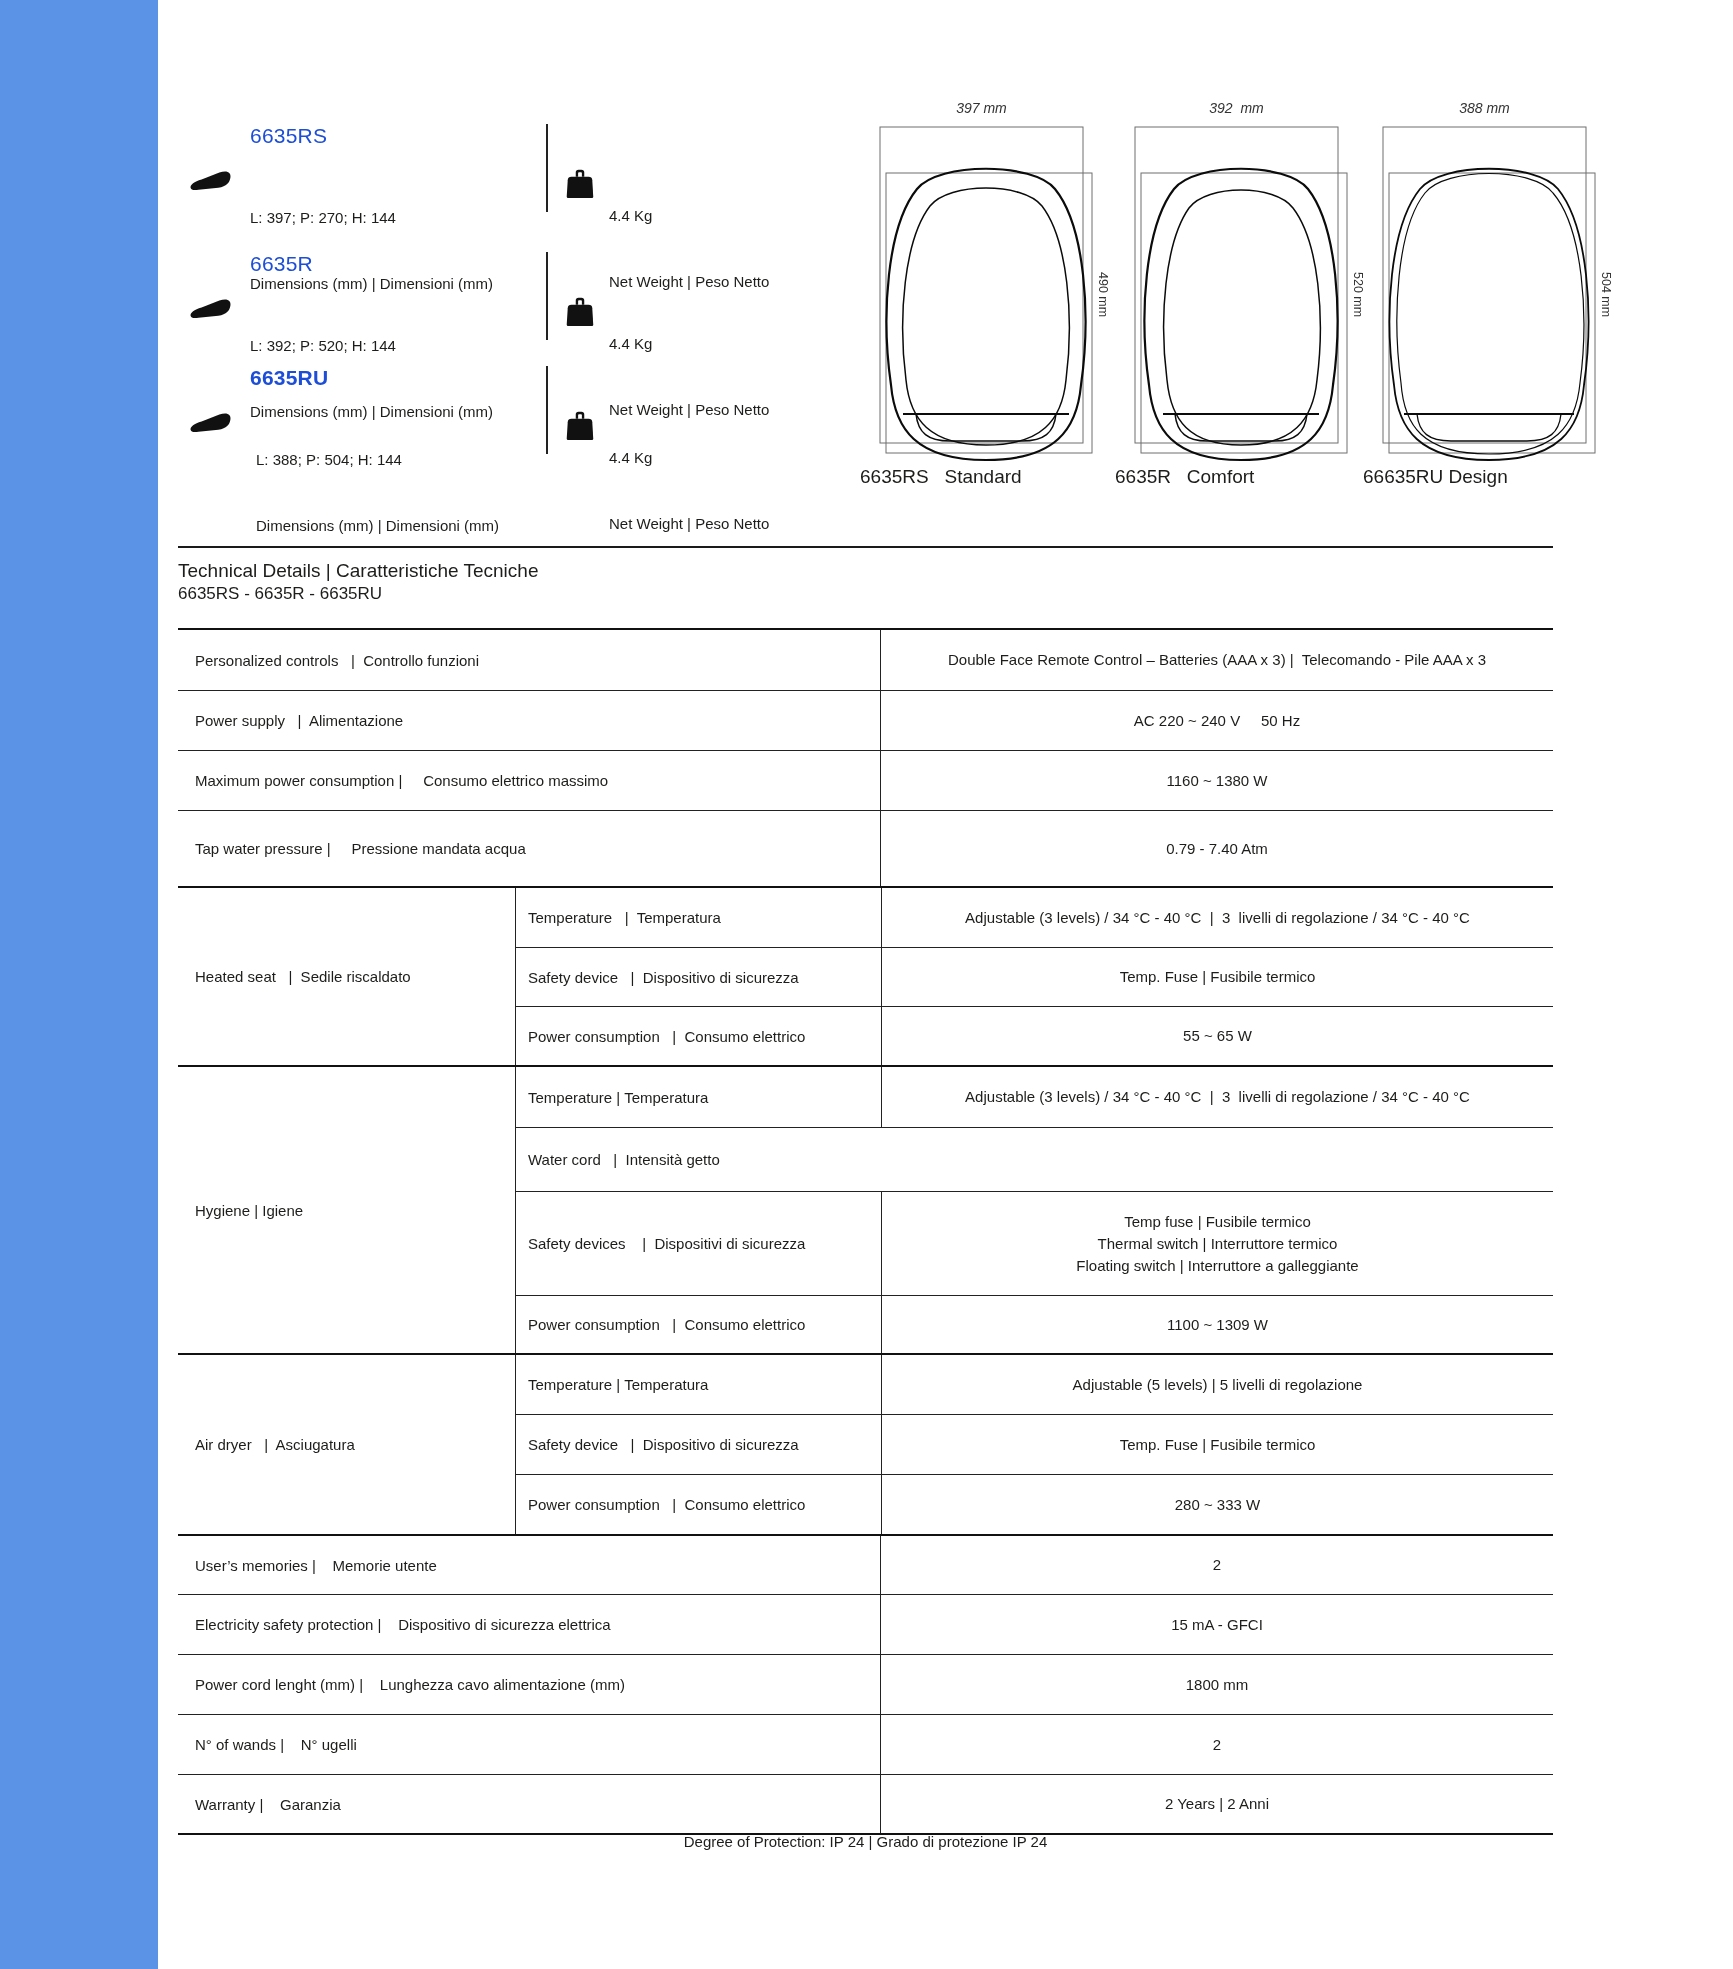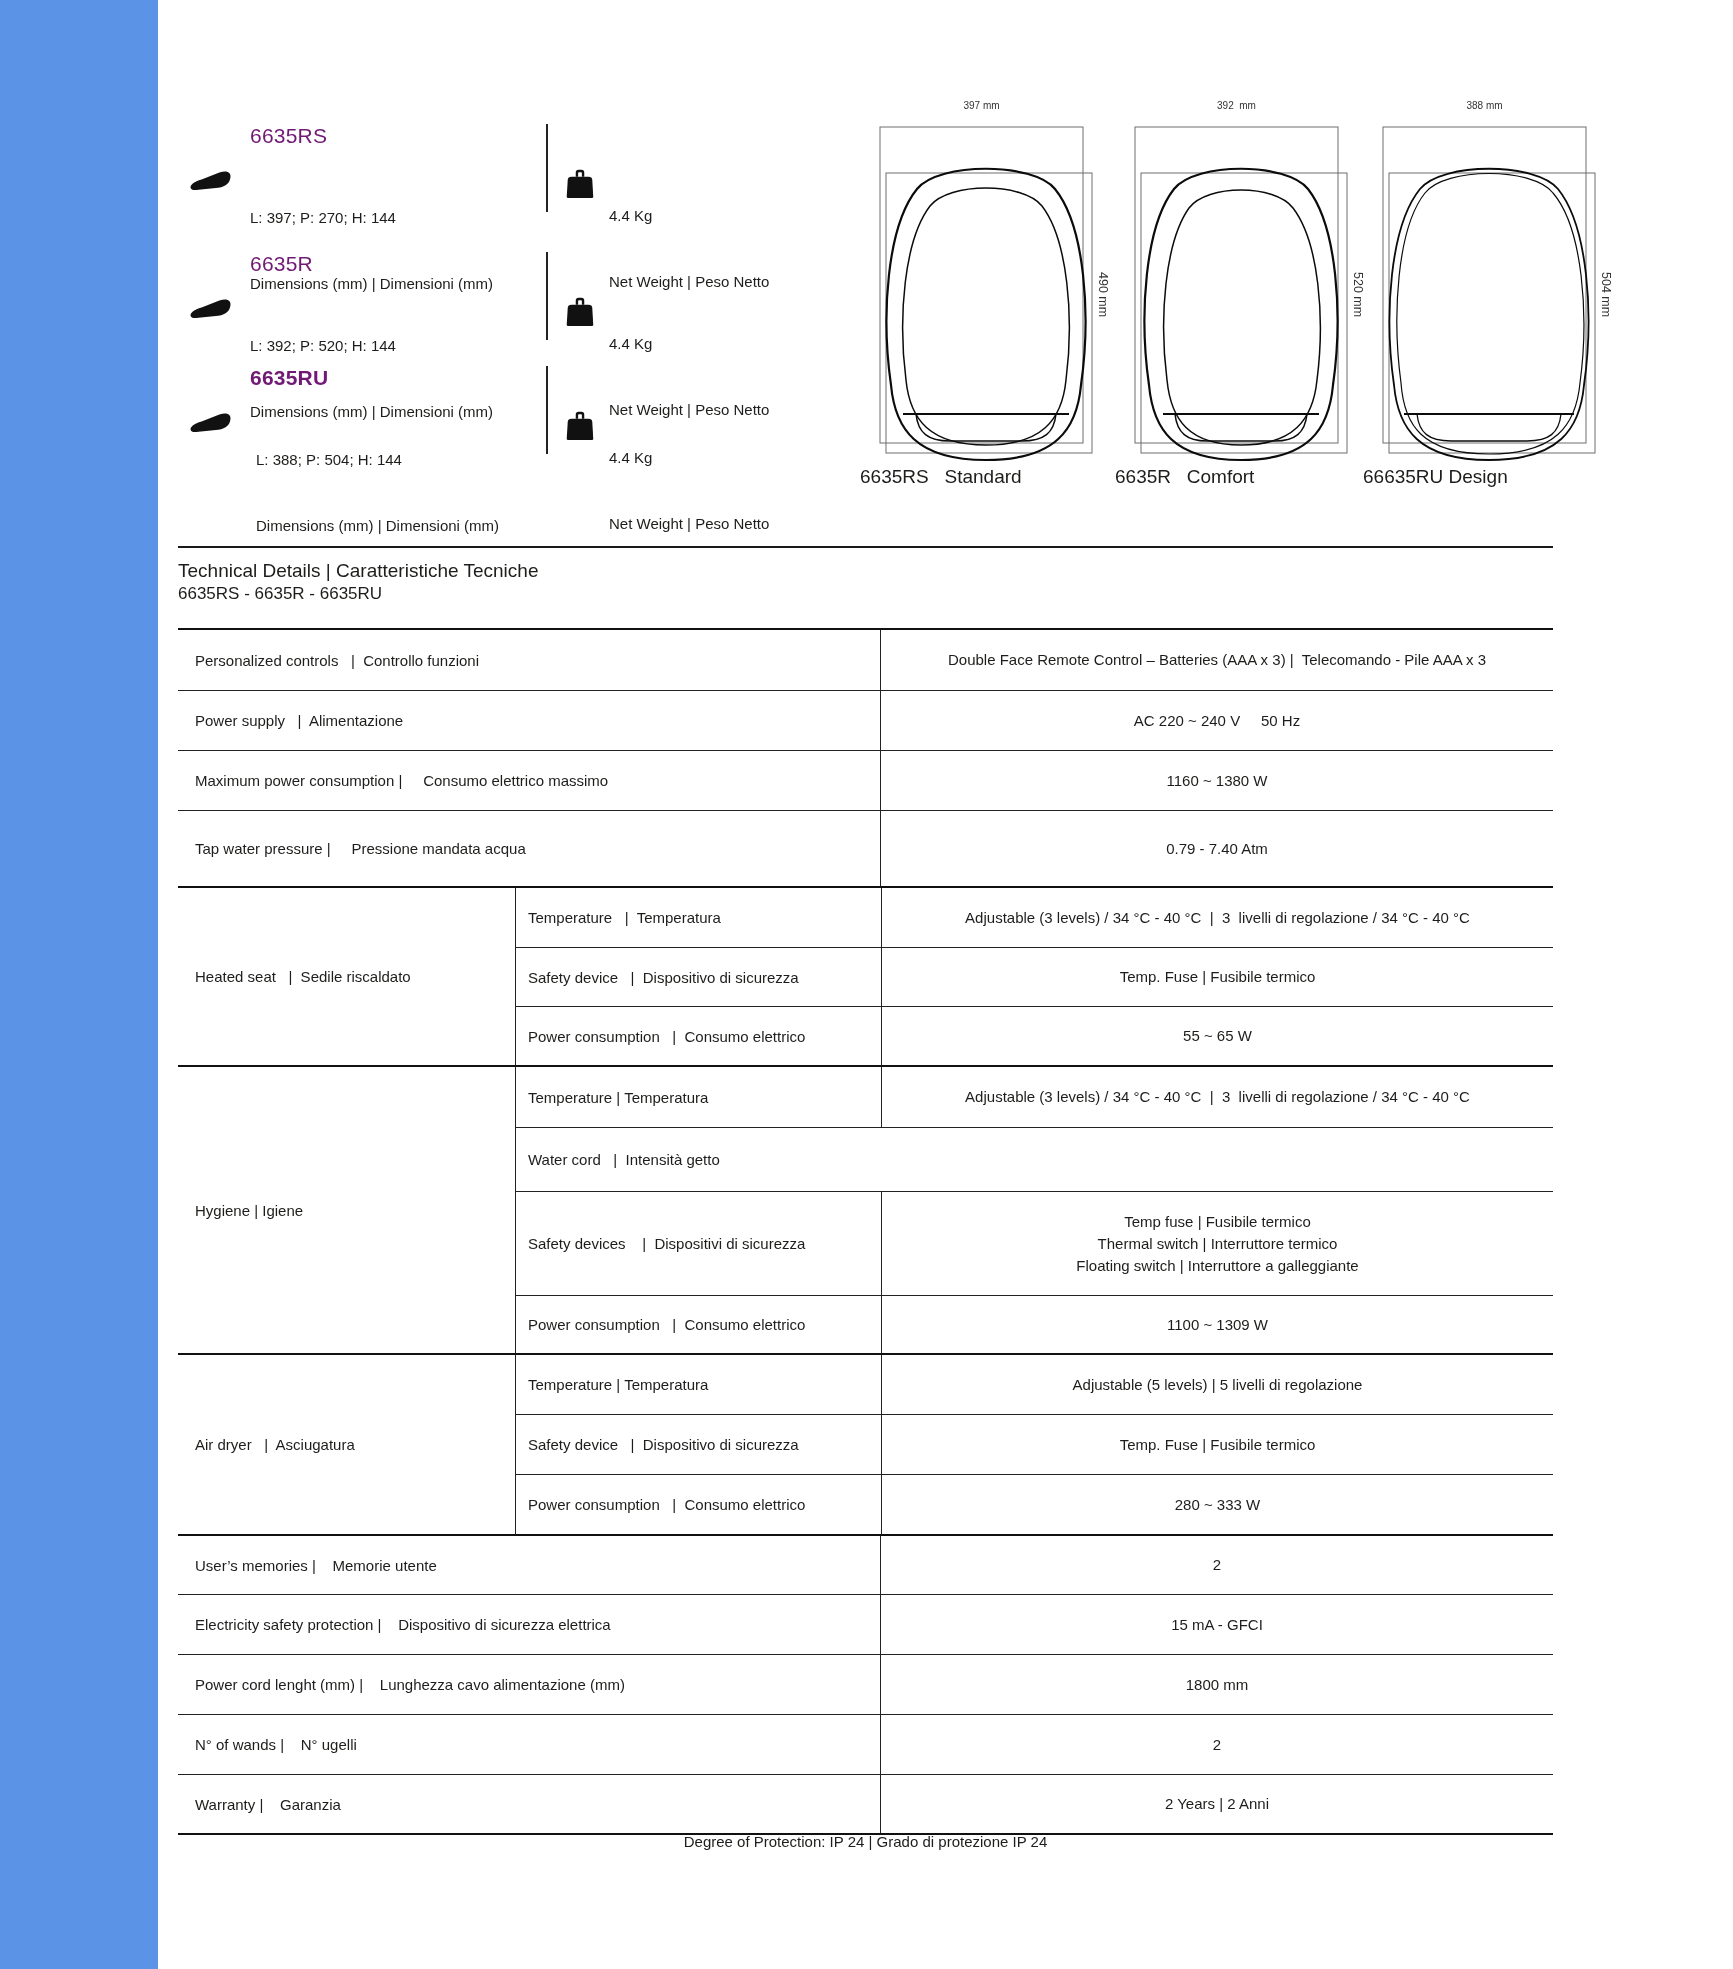--- a/index.html
+++ b/index.html
@@ -1,30 +1,30 @@
 <!DOCTYPE html>
 <html><head>
 <meta charset="utf-8">
 <style>
   html,body{margin:0;padding:0;background:#e8e8e8;}
   .page{position:relative;width:1733px;height:1969px;background:#ffffff;overflow:hidden;
         font-family:"Liberation Sans",sans-serif;color:#1d1d1b;}
   .bluebar{position:absolute;left:0;top:0;width:158px;height:1969px;background:#5b94e6;}
 
   
-  .p-title{position:absolute;font-size:21px;letter-spacing:0.2px;color:#701a75;text-align:center;}
+  .p-title{position:absolute;font-size:21px;letter-spacing:0.2px;color:#1d4ed8;text-align:center;}
   .p-lines{position:absolute;font-size:15px;line-height:22px;white-space:pre-wrap;}
   .p-div{position:absolute;width:1.5px;height:88px;background:#222;}
   .p-seat-icon{position:absolute;width:44px;height:26px;}
   .p-w-icon{position:absolute;width:34px;height:34px;}
   .w-lines{position:absolute;font-size:15px;line-height:22px;white-space:pre-wrap;}
 
   
   .diagram{position:absolute;width:245px;height:400px;}
-  .dimw{position:absolute;left:10px;top:0;width:203px;text-align:center;font-size:10px;color:#333;white-space:pre;}
+  .dimw{position:absolute;left:10px;top:0;width:203px;text-align:center;font-size:14px;color:#333;white-space:pre;font-style:italic;}
   .dsvg{position:absolute;left:0;top:20px;}
   .dimh{position:absolute;left:226px;top:172px;writing-mode:vertical-rl;font-size:12.5px;color:#333;white-space:pre;}
   .dcap{position:absolute;left:-10px;top:366px;width:265px;text-align:left;font-size:19px;white-space:pre;color:#1d1d1b;}
 
   
   .tech-header{position:absolute;left:178px;top:546px;width:1375px;border-top:2px solid #1a1a1a;padding-top:11px;}
   .tech-title{font-size:19px;line-height:24px;}
   .tech-sub{font-size:17px;line-height:22px;}
 
   .spec-table{position:absolute;left:178px;top:628px;width:1375px;

